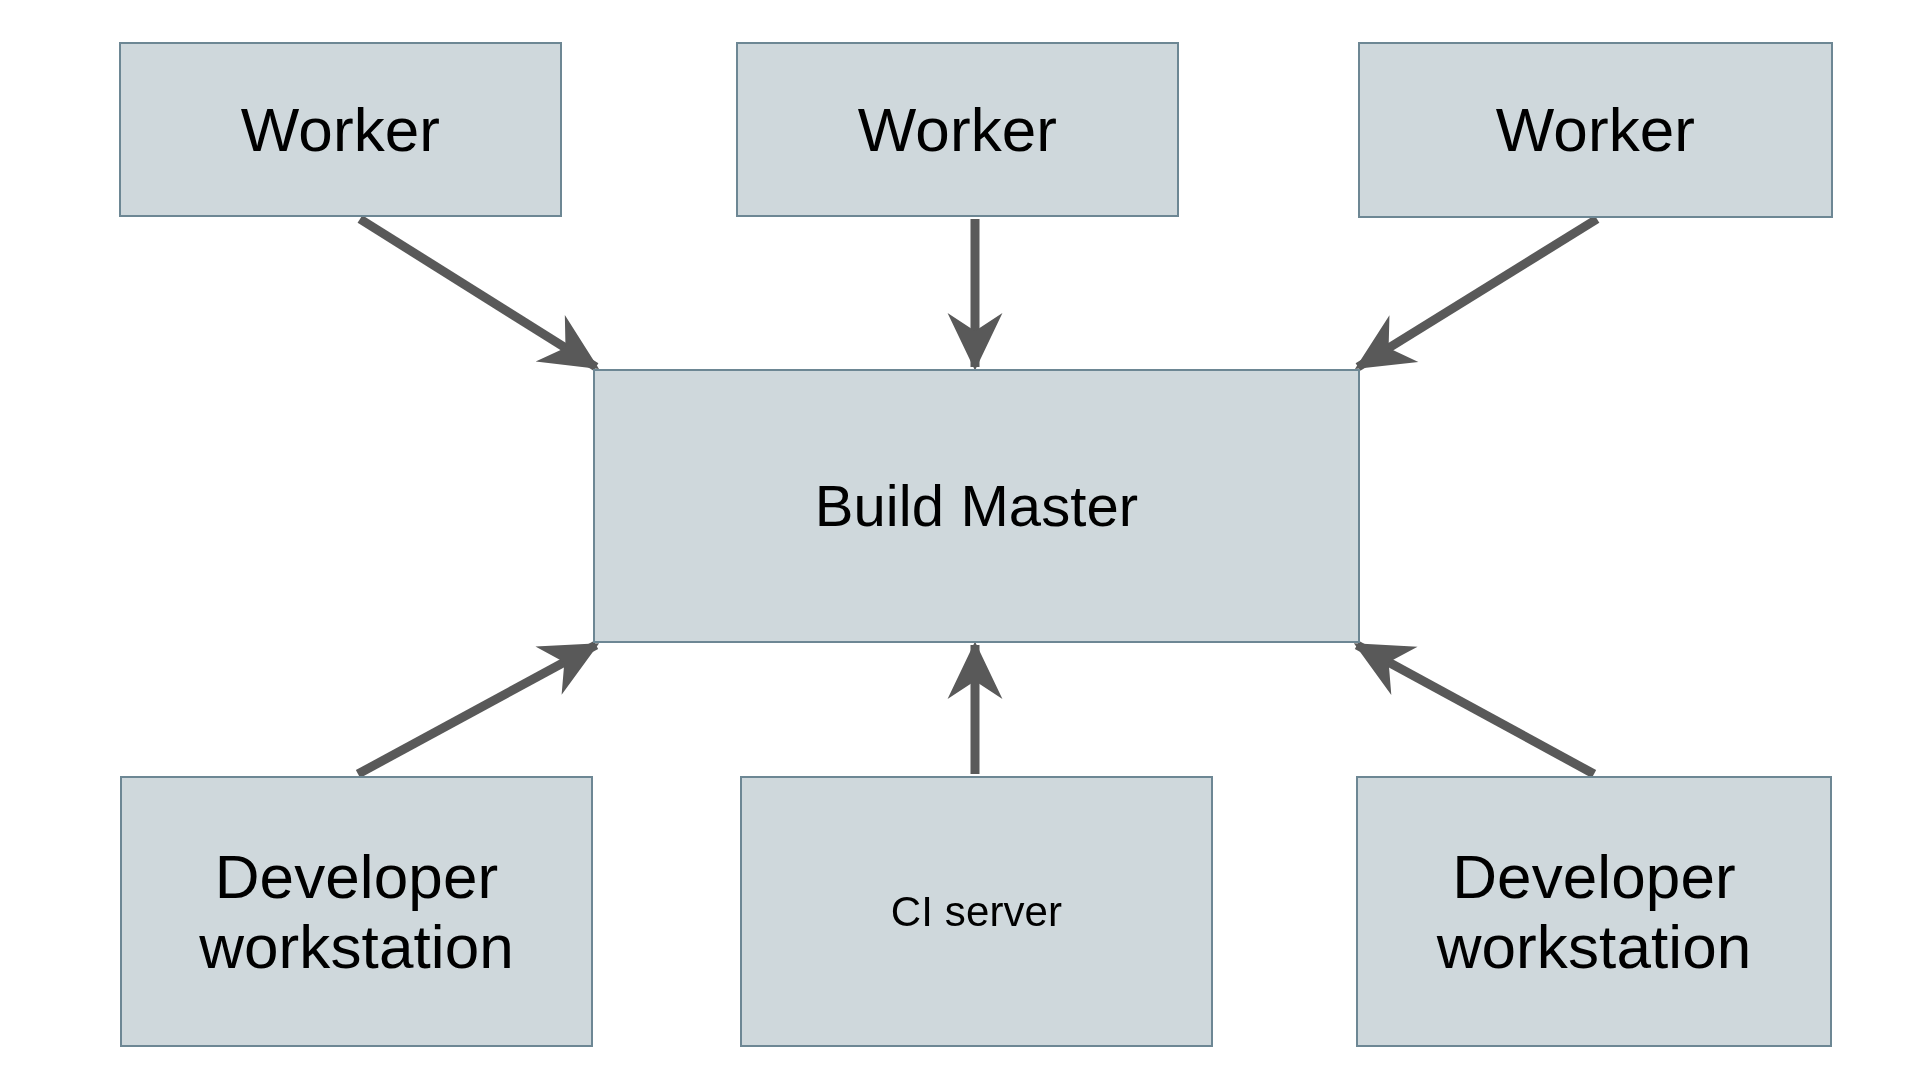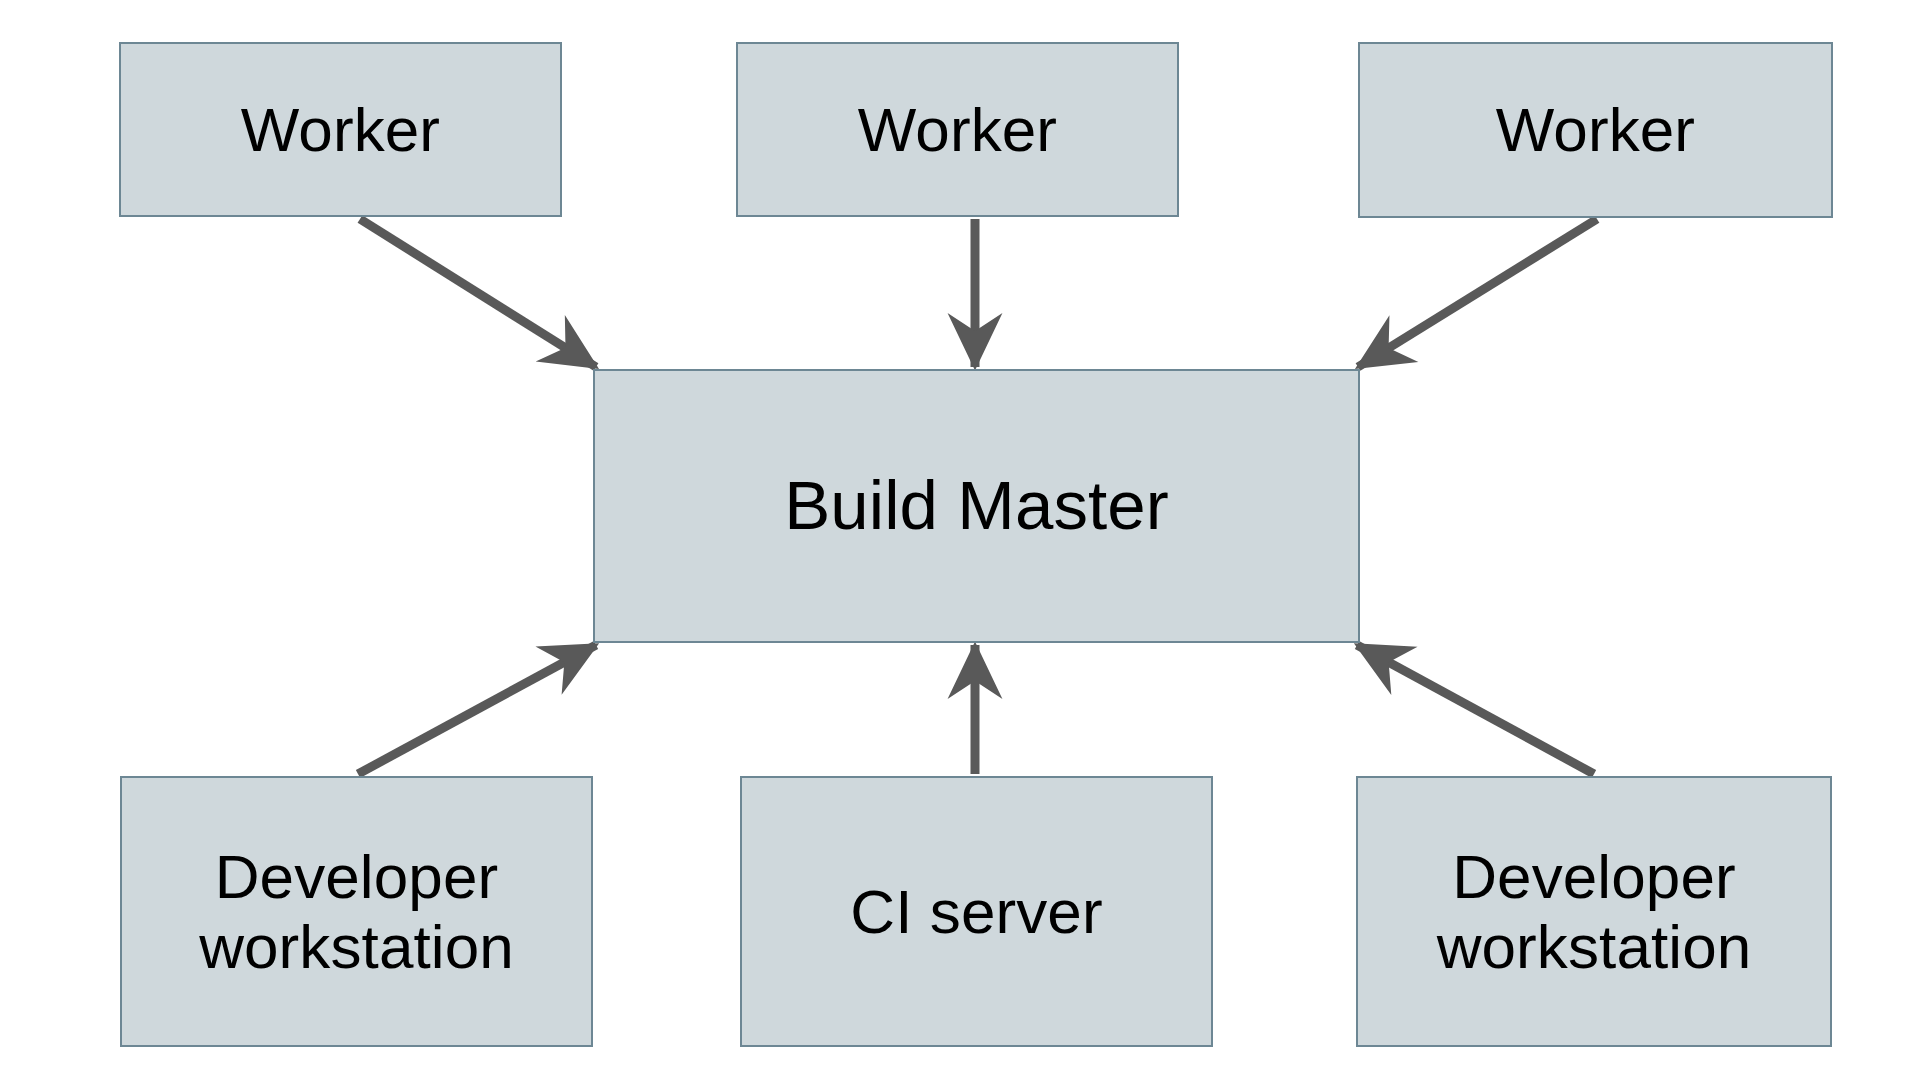--- a/index.html
+++ b/index.html
@@ -74,30 +74,30 @@
   </div>
 
   <div class="node" style="left: 736px; top: 42px; width: 443px; height: 175px; font-size: 62px; background: rgb(207, 216, 220); border-color: rgb(109, 135, 148); color: rgb(0, 0, 0);">
     <span class="node-label">Worker</span>
   </div>
 
   <div class="node" style="left: 1358px; top: 42px; width: 475px; height: 176px; font-size: 62px; background: rgb(207, 216, 220); border-color: rgb(109, 135, 148); color: rgb(0, 0, 0);">
     <span class="node-label">Worker</span>
   </div>
 
-  <div class="node" style="left: 593px; top: 369px; width: 767px; height: 274px; font-size: 69px; background: rgb(207, 216, 220); border-color: rgb(109, 135, 148); color: rgb(0, 0, 0);">
+  <div class="node" style="left: 593px; top: 369px; width: 767px; height: 274px; font-size: 58px; background: rgb(207, 216, 220); border-color: rgb(109, 135, 148); color: rgb(0, 0, 0);">
     <span class="node-label">Build Master</span>
   </div>
 
   <div class="node" style="left: 120px; top: 776px; width: 473px; height: 271px; font-size: 62px; background: rgb(207, 216, 220); border-color: rgb(109, 135, 148); color: rgb(0, 0, 0);">
     <span class="node-label">Developer
 workstation</span>
   </div>
 
-  <div class="node" style="left: 740px; top: 776px; width: 473px; height: 271px; font-size: 62px; background: rgb(207, 216, 220); border-color: rgb(109, 135, 148); color: rgb(0, 0, 0);">
+  <div class="node" style="left: 740px; top: 776px; width: 473px; height: 271px; font-size: 42px; background: rgb(207, 216, 220); border-color: rgb(109, 135, 148); color: rgb(0, 0, 0);">
     <span class="node-label">CI server</span>
   </div>
 
   <div class="node" style="left: 1356px; top: 776px; width: 476px; height: 271px; font-size: 62px; background: rgb(207, 216, 220); border-color: rgb(109, 135, 148); color: rgb(0, 0, 0);">
     <span class="node-label">Developer
 workstation</span>
   </div>
 
 </div>
 

